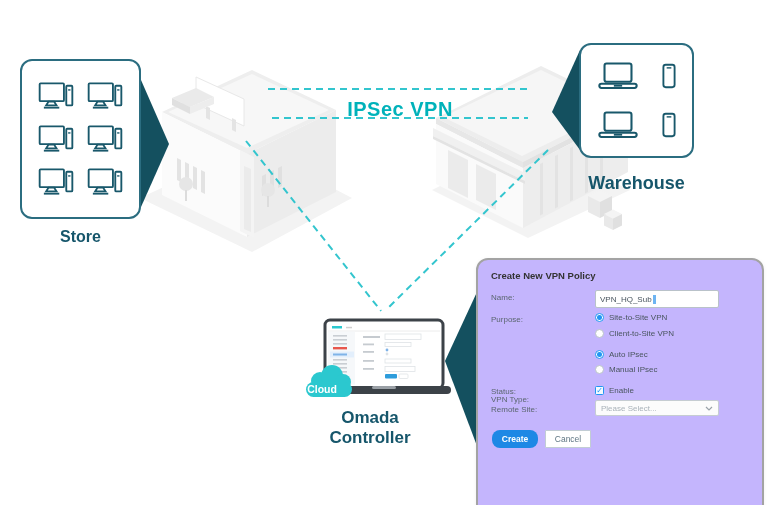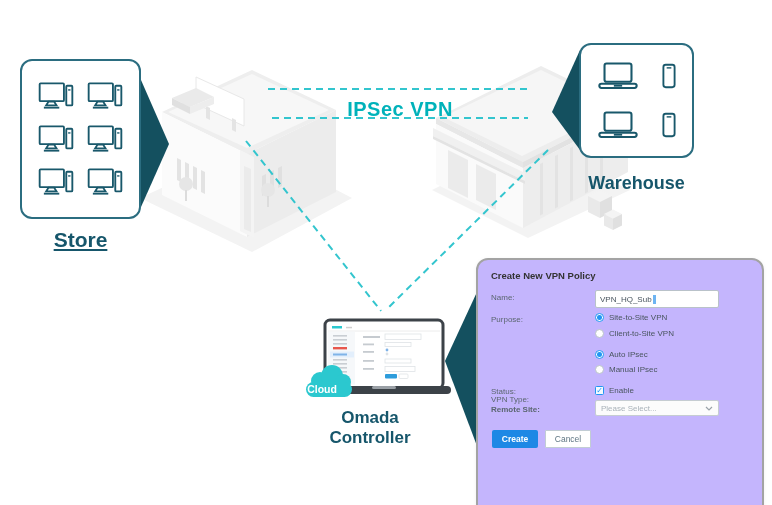--- a/index.html
+++ b/index.html
@@ -34,21 +34,21 @@
          display:flex;align-items:center;justify-content:center;background:#fff;}
   .radio.sel{border-color:#2196f3;}
   .radio.sel::after{content:"";width:4.5px;height:4.5px;border-radius:50%;background:#2196f3;}
   .opt-text{font-size:8px;color:#49555f;margin-left:5px;}
   .checkbox{width:9px;height:9px;border:1px solid #2196f3;border-radius:1.5px;box-sizing:border-box;
             color:#2196f3;font-size:8px;line-height:8px;text-align:center;background:#f4faff;}
   .dlg-select{position:absolute;left:117px;width:124px;height:16px;border:1px solid #c6cdd2;border-radius:2px;
               box-sizing:border-box;background:#fcfcfc;display:flex;align-items:center;
               justify-content:space-between;padding:0 5px;font-size:8px;color:#a9b2b9;}
   .btn-create{position:absolute;left:14px;top:170px;width:46px;height:18px;background:#1e88e5;border:none;
-              border-radius:2px;color:#fff;font-weight:bold;font-size:8.5px;cursor:pointer;
+              border-radius:8px;color:#fff;font-weight:bold;font-size:8.5px;cursor:pointer;
               font-family:"Liberation Sans",sans-serif;}
   .btn-cancel{position:absolute;left:67px;top:170px;width:46px;height:18px;background:#fff;
               border:1px solid #c2cdd4;border-radius:1px;color:#5f7683;font-size:8.5px;cursor:pointer;
               font-family:"Liberation Sans",sans-serif;}
 </style>
 </head>
 <body>
 
 <div id="stage">
 
@@ -215,21 +215,21 @@
     <svg width="36" height="28">
         <use href="#ic-monitor"></use>
       </svg>
     <svg width="36" height="28">
         <use href="#ic-monitor"></use>
       </svg>
     <svg width="36" height="28">
         <use href="#ic-monitor"></use>
       </svg>
   </div>
-  <div class="teal-label" style="left:20px;top:228px;width:121px;font-size:21px;text-decoration:underline;">Store</div>
+  <div class="teal-label" style="left:20px;top:228px;width:121px;font-size:16px;">Store</div>
 
   <div class="device-box" style="left:579px;top:43px;width:115px;height:115px;grid-template-columns:auto auto;column-gap:14px;row-gap:14px;padding:14px 12px;">
     <svg width="42" height="28">
         <use href="#ic-laptop"></use>
       </svg>
     <svg width="14" height="26">
         <use href="#ic-phone"></use>
       </svg>
     <svg width="42" height="28">
         <use href="#ic-laptop"></use>
@@ -277,21 +277,21 @@
       <span class="radio"></span>
       <span class="opt-text">Manual IPsec</span>
     </div>
 
     <div class="dlg-label" style="top:127px;">Status:</div>
     <div class="radio-row" style="top:125px;">
       <span class="checkbox">✓</span>
       <span class="opt-text">Enable</span>
     </div>
 
-    <div class="dlg-label" style="top:145px;font-weight:bold;">Remote Site:</div>
+    <div class="dlg-label" style="top:145px;">Remote Site:</div>
     <div class="dlg-select" style="top:140px;">
       <span>Please Select...</span>
       <svg width="8" height="5" viewBox="0 0 8 5">
         <polyline points="1,1 4,4 7,1" fill="none" stroke="#9aa2a9" stroke-width="1.2"></polyline>
       </svg>
     </div>
 
     <button class="btn-create">Create</button>
     <button class="btn-cancel">Cancel</button>
   </div>

